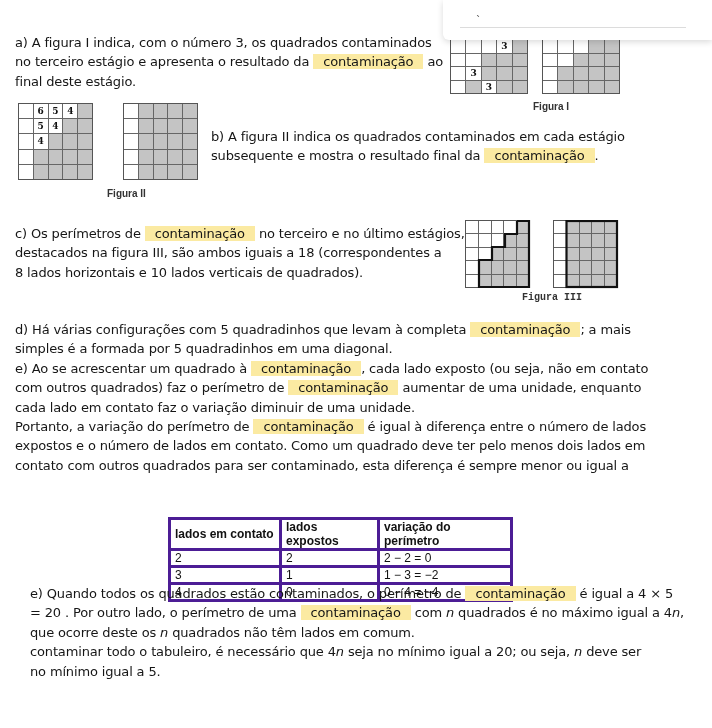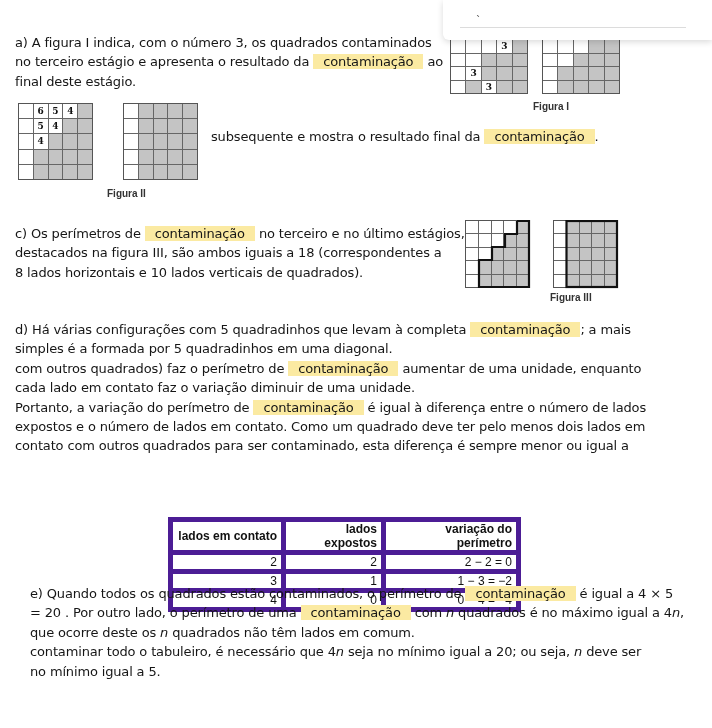--- a/index.html
+++ b/index.html
@@ -21,21 +21,21 @@
   .popup {
     position:absolute; left:443px; top:0; width:269px; height:40px; background:#ffffff;
     border-bottom-left-radius:6px; box-shadow:0 2px 6px rgba(0,0,0,0.15); z-index:5;
   }
   .popup .tick { position:absolute; left:33px; top:15px; font-size:10px; color:#444; }
   .popup .line { position:absolute; left:17px; right:26px; top:27px; height:1px; background:#dcdcdc; }
   table.tb {
     position:absolute; left:168px; top:517px; border-collapse:collapse;
     font-family:"Liberation Sans", sans-serif; font-size:12px; color:#111;
   }
-  table.tb td, table.tb th { border:5px solid #4c1d95; padding:0 4px; height:14px; line-height:14px; text-align:right; }
+  table.tb td, table.tb th { border:3px solid #4c1d95; padding:0 4px; height:14px; line-height:14px; text-align:left; }
   table.tb th { font-weight:bold; border-bottom:2px solid #111; }
   .thick { position:absolute; pointer-events:none; }
 </style>
 </head>
 <body>
 
 <div class="popup">
   <span class="tick">ˋ</span>
   <div class="line"></div>
 </div>
@@ -142,20 +142,21 @@
     <div class="cell g"></div>
     <div class="cell"></div>
     <div class="cell g"></div>
     <div class="cell g"></div>
     <div class="cell g"></div>
     <div class="cell g"></div>
   </div>
 <div class="figlabel" style="left:83px; top:188px;">Figura II</div>
 
 <div class="txt" style="left:211px; top:127px;">
+    <div><span>b) A figura II indica os quadrados contaminados em cada estágio</span></div>
     <div><span>subsequente e mostra o resultado final da </span><span class="hl" style="background: rgb(251, 234, 162);">contaminação</span><span>.</span></div>
   </div>
 
 <div class="txt" style="left:15px; top:224px;">
     <div><span>c) Os perímetros de </span><span class="hl" style="background: rgb(251, 234, 162);">contaminação</span><span> no terceiro e no último estágios,</span></div>
     <div><span>destacados na figura III, são ambos iguais a 18 (correspondentes a</span></div>
     <div><span>8 lados horizontais e 10 lados verticais de quadrados).</span></div>
   </div>
 
 <div class="grid" style="left: 465px; top: 220px; width: 65px; height: 68px; grid-template-columns: repeat(5, 1fr); grid-template-rows: repeat(5, 1fr);">
@@ -211,25 +212,26 @@
     <div class="cell g"></div>
     <div class="cell g"></div>
     <div class="cell g"></div>
   </div>
 <svg class="thick" style="left:465px; top:220px;" width="66" height="69">
   <polyline points="52,1 64,1 64,67 14,67 14,40 27,40 27,27 40,27 40,14 52,14 52,1" fill="none" stroke="#111" stroke-width="2.2"></polyline>
 </svg>
 <svg class="thick" style="left:553px; top:220px;" width="66" height="69">
   <rect x="13.5" y="1" width="50.5" height="66" fill="none" stroke="#111" stroke-width="2.2"></rect>
 </svg>
-<div class="figlabel" style="left:526px; top:292px;">Figura III</div>
+<div class="figlabel" style="left:498px; top:292px;font-family:Liberation Mono, monospace;">Figura III</div>
 
 <div class="txt" style="left:15px; top:320px;">
     <div><span>d) Há várias configurações com 5 quadradinhos que levam à completa </span><span class="hl" style="background: rgb(251, 234, 162);">contaminação</span><span>; a mais</span></div>
     <div><span>simples é a formada por 5 quadradinhos em uma diagonal.</span></div>
+    <div><span>e) Ao se acrescentar um quadrado à </span><span class="hl" style="background: rgb(251, 234, 162);">contaminação</span><span>, cada lado exposto (ou seja, não em contato</span></div>
     <div><span>com outros quadrados) faz o perímetro de </span><span class="hl" style="background: rgb(251, 234, 162);">contaminação</span><span> aumentar de uma unidade, enquanto</span></div>
     <div><span>cada lado em contato faz o variação diminuir de uma unidade.</span></div>
     <div><span>Portanto, a variação do perímetro de </span><span class="hl" style="background: rgb(251, 234, 162);">contaminação</span><span> é igual à diferença entre o número de lados</span></div>
     <div><span>expostos e o número de lados em contato. Como um quadrado deve ter pelo menos dois lados em</span></div>
     <div><span>contato com outros quadrados para ser contaminado, esta diferença é sempre menor ou igual a</span></div>
   </div>
 
 <table class="tb">
   <thead>
     <tr>

